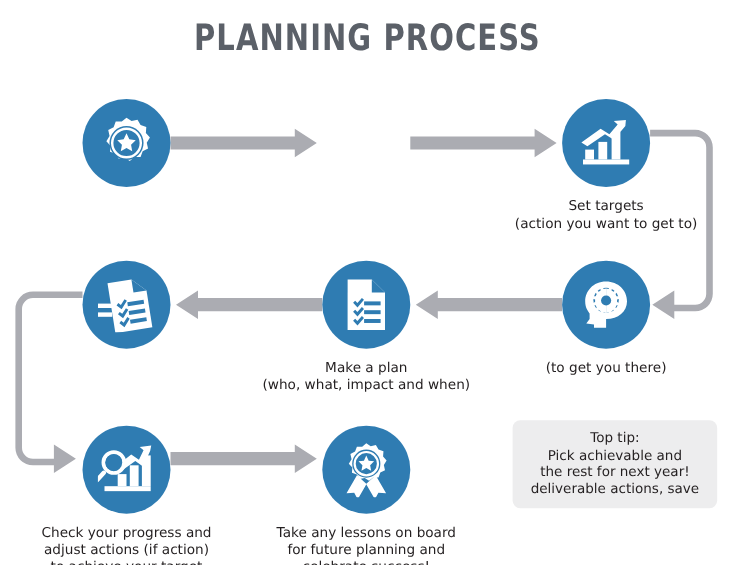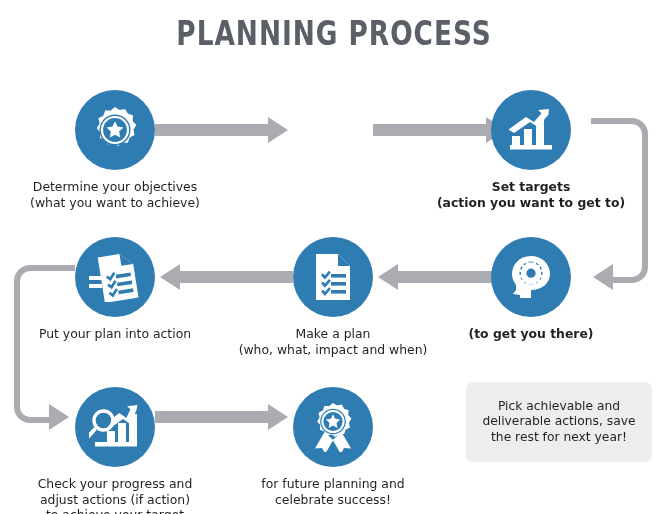--- a/index.html
+++ b/index.html
@@ -66,21 +66,21 @@
     font-size: 12.4px;
     line-height: 15.5px;
     color: #231f20;
     font-family: "DejaVu Sans", "Liberation Sans", sans-serif;
   }
   .caption .ln { display: block; }
 
   
   .col1 { left: 6px; }
   .col2 { left: 224px; }
-  .col3 { left: 422px; font-weight: bold; }
+  .col3 { left: 442px; }
   .row1 { top: 90px; }
   .row2 { top: 237px; }
   .row3 { top: 387px; }
 
   #tipbox {
     position: absolute;
     left: 466px;
     top: 382px;
     width: 186px;
     height: 80px;
@@ -149,24 +149,20 @@
   </svg>
 
   <div class="step col1 row1">
     <div class="circle">
       <svg width="50" height="50" viewBox="0 0 50 50">
         <path fill="#ffffff" d="M25 2 l4.6 3.0 5.4-1.1 2.8 4.7 5.2 1.8 -0.4 5.5 3.7 4.1 -2.9 4.7 1.2 5.4 -4.9 2.5 -1.9 5.2 -5.5 0.0 -4.3 3.5 -4.6-3.0 -5.4 1.1 -2.8-4.7 -5.2-1.8 0.4-5.5 -3.7-4.1 2.9-4.7 -1.2-5.4 4.9-2.5 1.9-5.2 5.5 0.0 Z"></path>
         <circle cx="25" cy="25" r="15.5" fill="#2f7cb2"></circle>
         <circle cx="25" cy="25" r="13" fill="none" stroke="#ffffff" stroke-width="2.2"></circle>
         <path fill="#ffffff" d="M25 16.2 l2.55 5.4 5.85 0.8 -4.25 4.2 1.05 5.9 -5.2-2.85 -5.2 2.85 1.05-5.9 -4.25-4.2 5.85-0.8 Z"></path>
       </svg>
-    </div>
-    <div class="caption">
-      <span class="ln">Determine your objectives</span>
-      <span class="ln">(what you want to achieve)</span>
     </div>
   </div>
 
 
   <div class="step col3 row1">
     <div class="circle">
       <svg width="50" height="46" viewBox="0 0 50 46">
         <rect x="4" y="38" width="42" height="4.5" fill="#ffffff"></rect>
         <rect x="6" y="29" width="8" height="9" fill="#ffffff"></rect>
         <rect x="18" y="22" width="8" height="16" fill="#ffffff"></rect>
@@ -224,24 +220,20 @@
           <rect x="27" y="31" width="15" height="3.6" fill="#2f7cb2"></rect>
           <rect x="27" y="39" width="15" height="3.6" fill="#2f7cb2"></rect>
           <path fill="#2f7cb2" d="M17 24.2 l1.9-1.9 2.0 2.1 4.1-4.6 1.9 1.8 -5.9 6.9 Z"></path>
           <path fill="#2f7cb2" d="M17 32.4 l1.9-1.9 2.0 2.1 4.1-4.6 1.9 1.8 -5.9 6.9 Z"></path>
           <path fill="#2f7cb2" d="M17 40.6 l1.9-1.9 2.0 2.1 4.1-4.6 1.9 1.8 -5.9 6.9 Z"></path>
         </g>
         <rect x="0" y="24" width="13" height="4" fill="#ffffff"></rect>
         <rect x="0" y="32" width="13" height="4" fill="#ffffff"></rect>
       </svg>
     </div>
-    <div class="caption">
-      <span class="ln">Put your plan into action</span>
-      <span class="ln"></span>
-    </div>
   </div>
 
   <div class="step col1 row3">
     <div class="circle">
       <svg width="52" height="48" viewBox="0 0 52 48">
         <rect x="6" y="39" width="42" height="4.5" fill="#ffffff"></rect>
         <rect x="18" y="28" width="8" height="11" fill="#ffffff"></rect>
         <rect x="29" y="20" width="8" height="19" fill="#ffffff"></rect>
         <rect x="40" y="11" width="8" height="28" fill="#ffffff"></rect>
         <path fill="#ffffff" d="M20 26 L34 16 L41 21 L47.5 7.0 l1.0 -5.0 -10.5 1.3 3.5 3.0 -4.2 8.6 -7-4.8 -13.0 10.2 Z"></path>
@@ -262,26 +254,28 @@
       <svg width="48" height="50" viewBox="0 0 48 50">
         <path fill="#ffffff" d="M15.5 30 l-9.5 16.5 7.0 -0.6 3.2 6.0 8.0-14.0 Z"></path>
         <path fill="#ffffff" d="M32.5 30 l9.5 16.5 -7.0 -0.6 -3.2 6.0 -8.0-14.0 Z"></path>
         <path fill="#ffffff" d="M24 1 l4.0 2.6 4.7-1.0 2.4 4.1 4.5 1.55 -0.35 4.8 3.2 3.55 -2.5 4.1 1.05 4.7 -4.25 2.15 -1.65 4.5 -4.8 0.0 -3.75 3.05 -4.0-2.6 -4.7 1.0 -2.4-4.1 -4.5-1.55 0.35-4.8 -3.2-3.55 2.5-4.1 -1.05-4.7 4.25-2.15 1.65-4.5 4.8 0.0 Z"></path>
         <circle cx="24" cy="19.5" r="12.8" fill="#2f7cb2"></circle>
         <circle cx="24" cy="19.5" r="10.6" fill="none" stroke="#ffffff" stroke-width="2.0"></circle>
         <path fill="#ffffff" d="M24 12.2 l2.15 4.55 4.95 0.65 -3.6 3.55 0.9 5.0 -4.4-2.4 -4.4 2.4 0.9-5.0 -3.6-3.55 4.95-0.65 Z"></path>
       </svg>
     </div>
     <div class="caption">
+      <span class="ln">Take any lessons on board</span>
       <span class="ln">for future planning and</span>
       <span class="ln">celebrate success!</span>
     </div>
   </div>
 
   <div id="tipbox">
     <div class="tiptext">
+      <span class="ln">Top tip:</span>
       <span class="ln">Pick achievable and</span>
+      <span class="ln">the rest for next year!</span>
       <span class="ln">deliverable actions, save</span>
-      <span class="ln">the rest for next year!</span>
     </div>
   </div>
 
 </div>
 
 </body></html>

